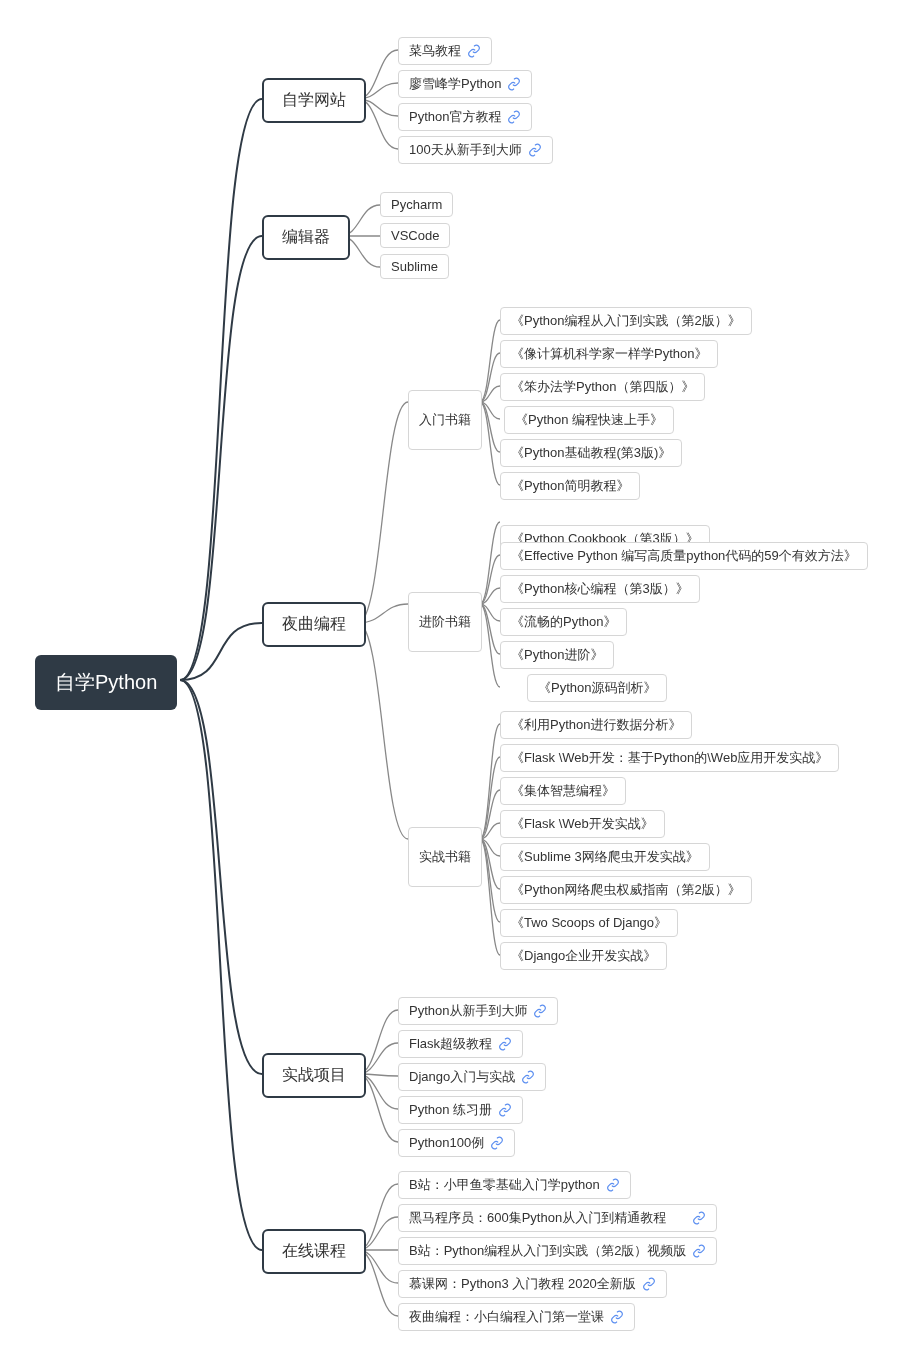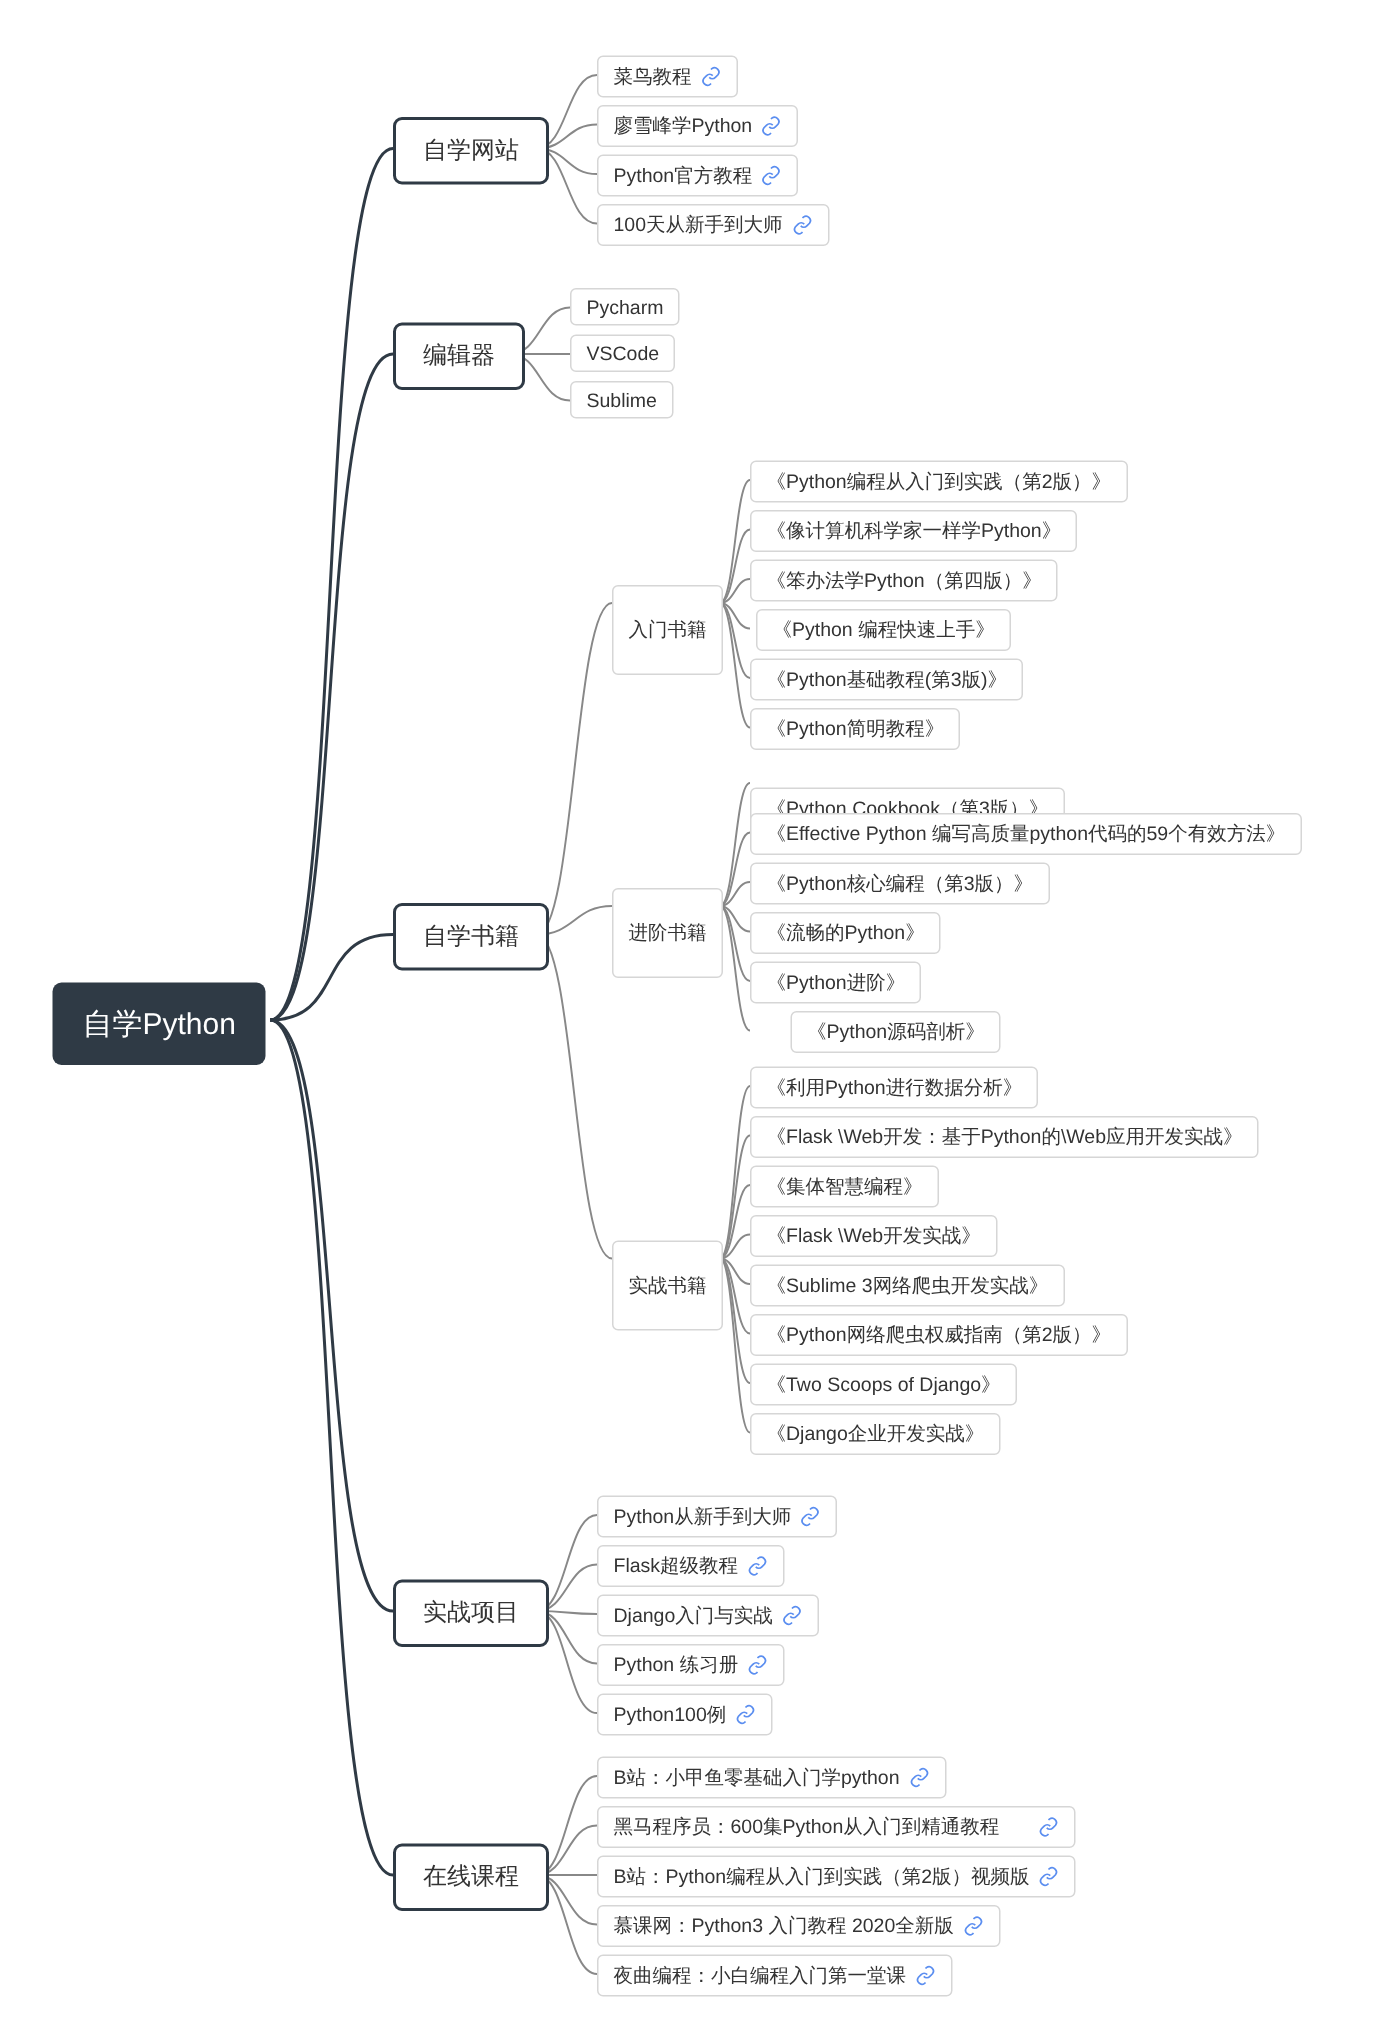--- a/index.html
+++ b/index.html
@@ -142,21 +142,21 @@
   <span>自学Python</span>
 </div>
 
 <div class="l1-node" style="left:262px; top:78px;">
   <span>自学网站</span>
 </div>
 <div class="l1-node" style="left:262px; top:215px;">
   <span>编辑器</span>
 </div>
 <div class="l1-node" style="left:262px; top:602px;">
-  <span>自学书籍</span>
+  <span>夜曲编程</span>
 </div>
 <div class="l1-node" style="left:262px; top:1053px;">
   <span>实战项目</span>
 </div>
 <div class="l1-node" style="left:262px; top:1229px;">
   <span>在线课程</span>
 </div>
 
 <div class="l2-node" style="left:408px; top:390px;">
   <span>入门书籍</span>

